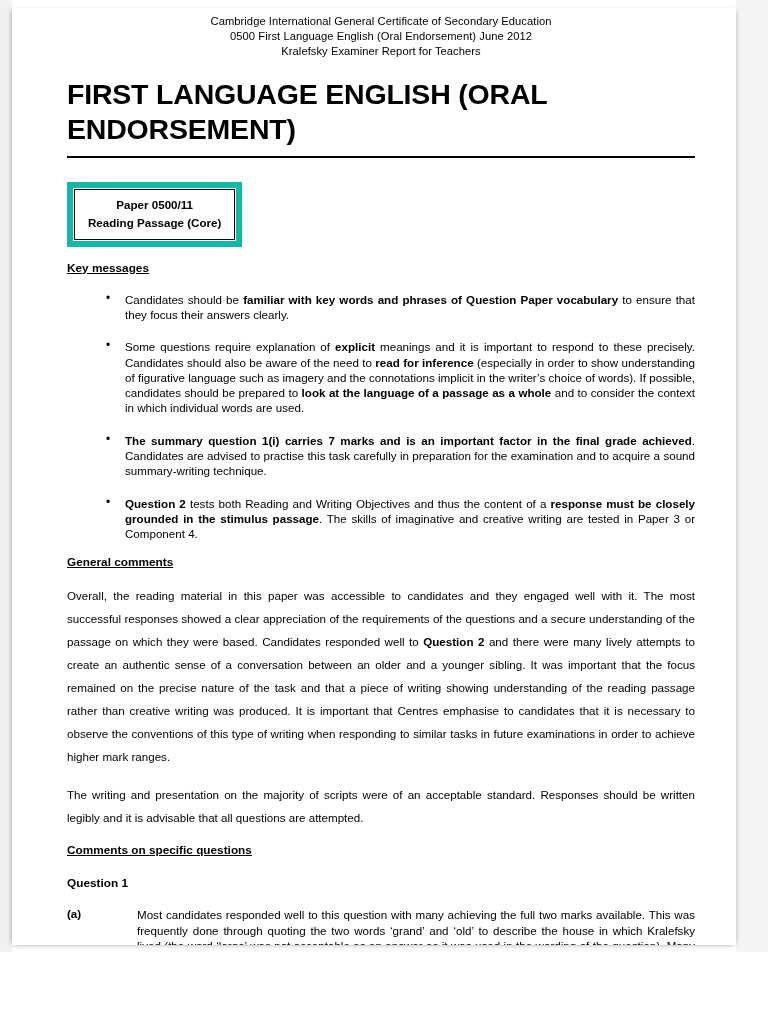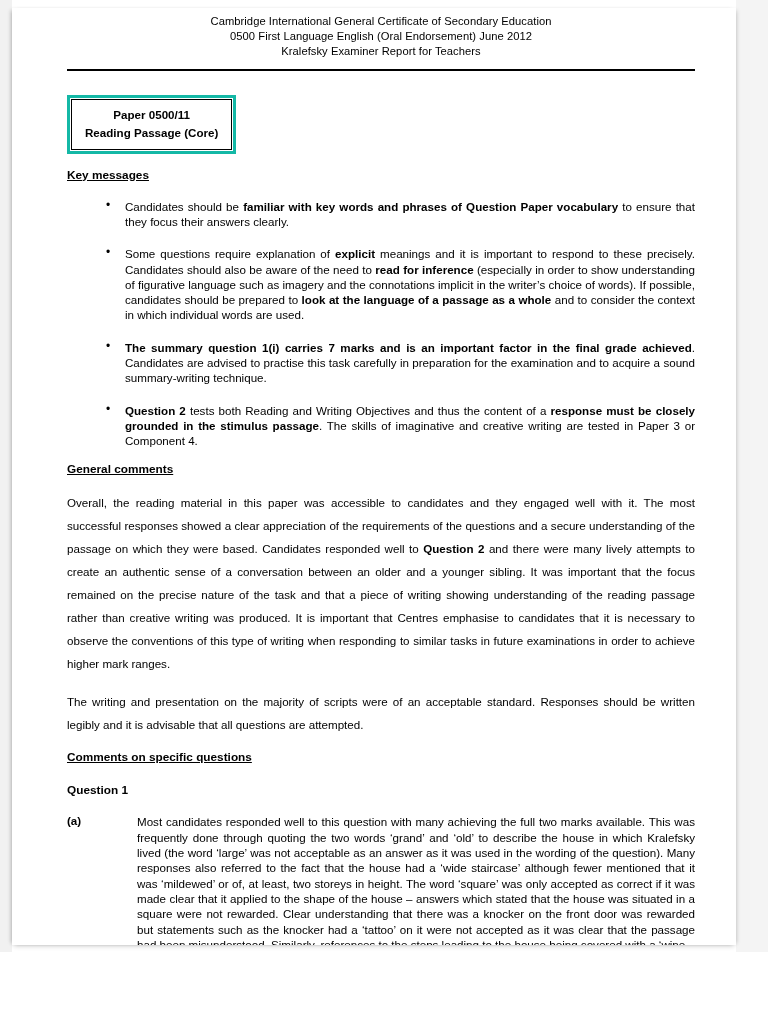--- a/index.html
+++ b/index.html
@@ -75,21 +75,21 @@
   .title-rule {
     margin-top: 9px;
     border-top: 2px solid #000;
     width: 628px;
   }
 
   
   .paper-box-wrap { margin-top: 24px; }
   .paper-box {
     display: inline-block;
-    border: 3px solid #14b8a6;
+    border: 6px solid #14b8a6;
     padding: 1px;
   }
   .paper-box-inner {
     border: 1px solid #000;
     padding: 6px 13px 7px 13px;
     text-align: center;
   }
   .paper-box-inner div {
     font-size: 11.6px;
     font-weight: bold;
@@ -180,20 +180,21 @@
 
 <div id="page-sheet">
   <div class="content">
 
     <div class="doc-header">
       <div>Cambridge International General Certificate of Secondary Education</div>
       <div>0500 First Language English (Oral Endorsement) June 2012</div>
       <div>Kralefsky Examiner Report for Teachers</div>
     </div>
 
+    <div class="doc-title">FIRST LANGUAGE ENGLISH (ORAL ENDORSEMENT)</div>
     <div class="title-rule"></div>
 
     <div class="paper-box-wrap">
       <div class="paper-box">
         <div class="paper-box-inner">
           <div>Paper 0500/11</div>
           <div>Reading Passage (Core)</div>
         </div>
       </div>
     </div>

